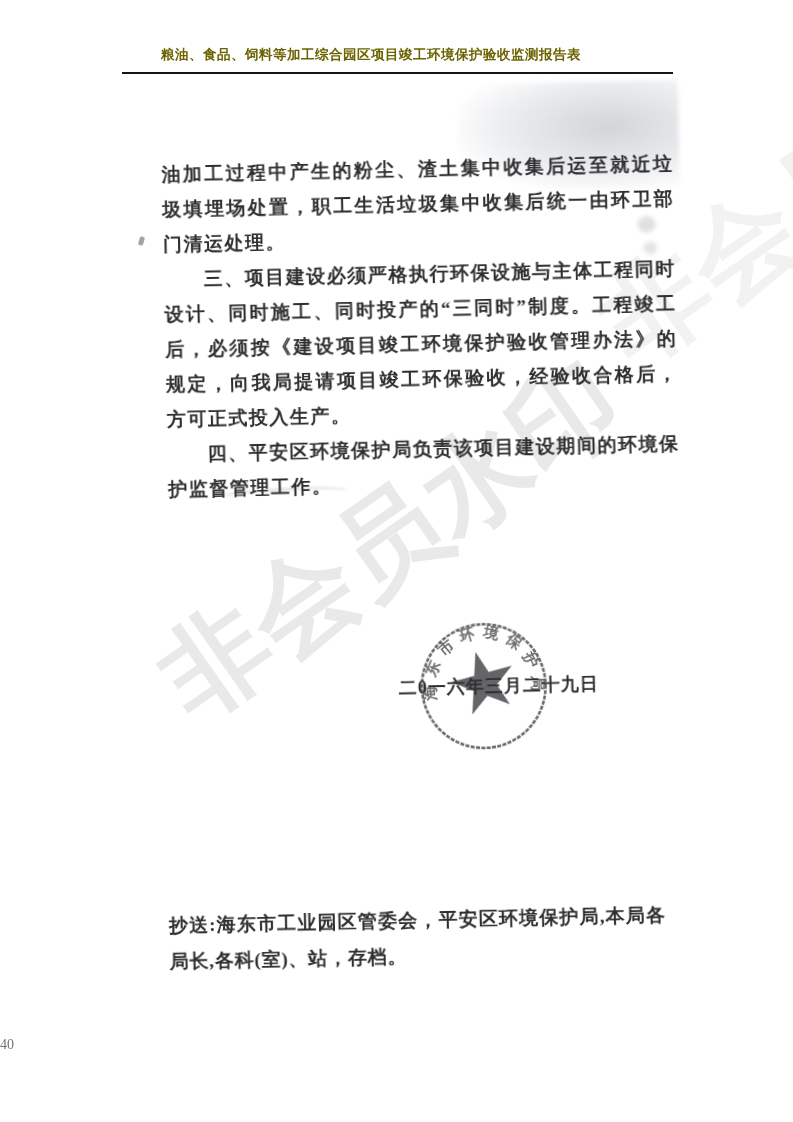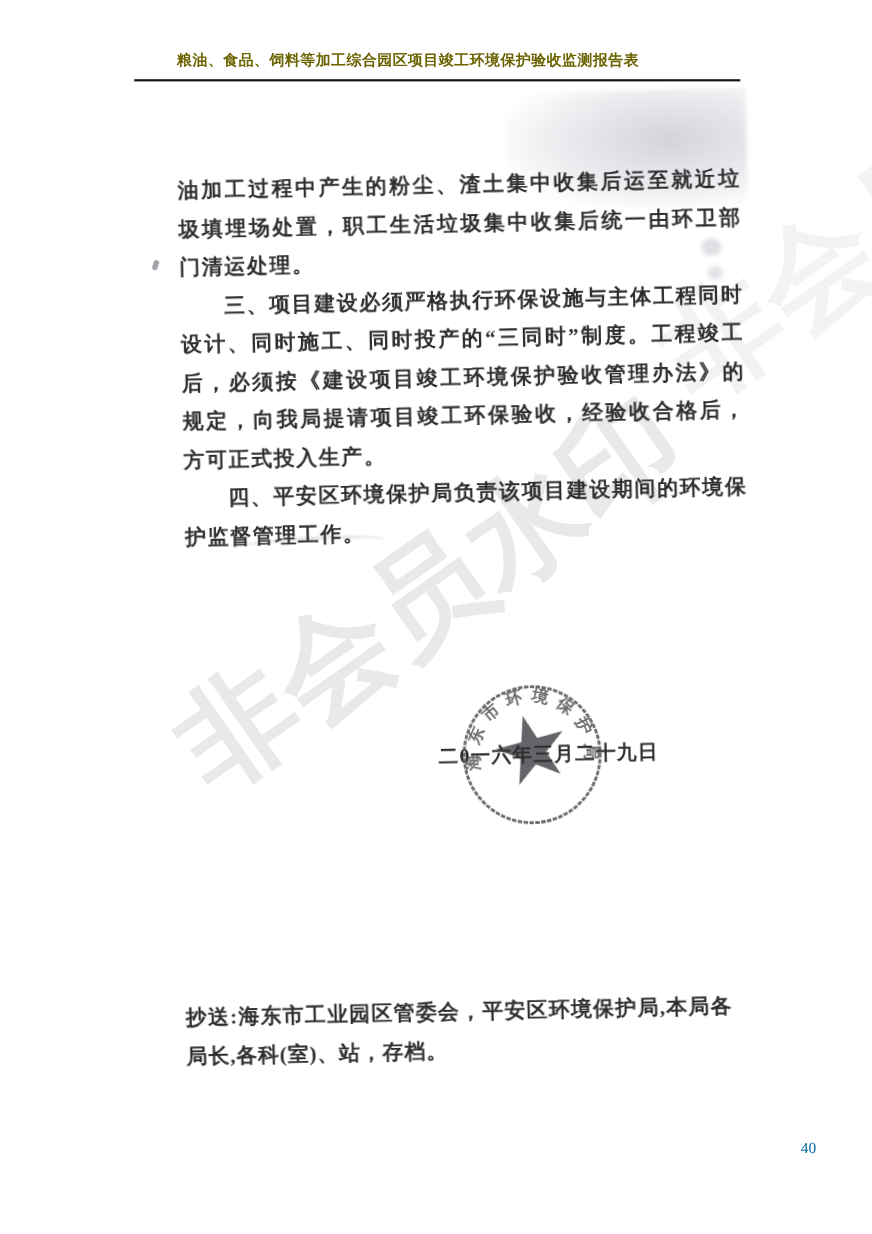--- a/index.html
+++ b/index.html
@@ -69,22 +69,22 @@
     font-size:18px;font-weight:600;letter-spacing:1px;
     color:var(--body_text,#2e2e30);filter:blur(.2px);white-space:nowrap;
   }
   .cc-note{
     position:absolute;left:161px;top:903px;width:497px;
     font-size:19px;line-height:36px;letter-spacing:.8px;font-weight:600;
     color:var(--body_text,#2e2e30);text-align:justify;filter:blur(.2px);
   }
   
   .page-number{
-    position:absolute;left:0;top:1037px;width:742px;text-align:right;
-    font-size:14px;color:#0369a1;
+    position:absolute;left:0;top:1037px;width:742px;text-align:left;
+    font-size:14px;color:#737373;
   }
 </style>
 </head>
 <body>
 
 <div class="page">
 
   <div class="watermark secondary">非会员水印</div>
   <div class="watermark main">非会员水印</div>
 

